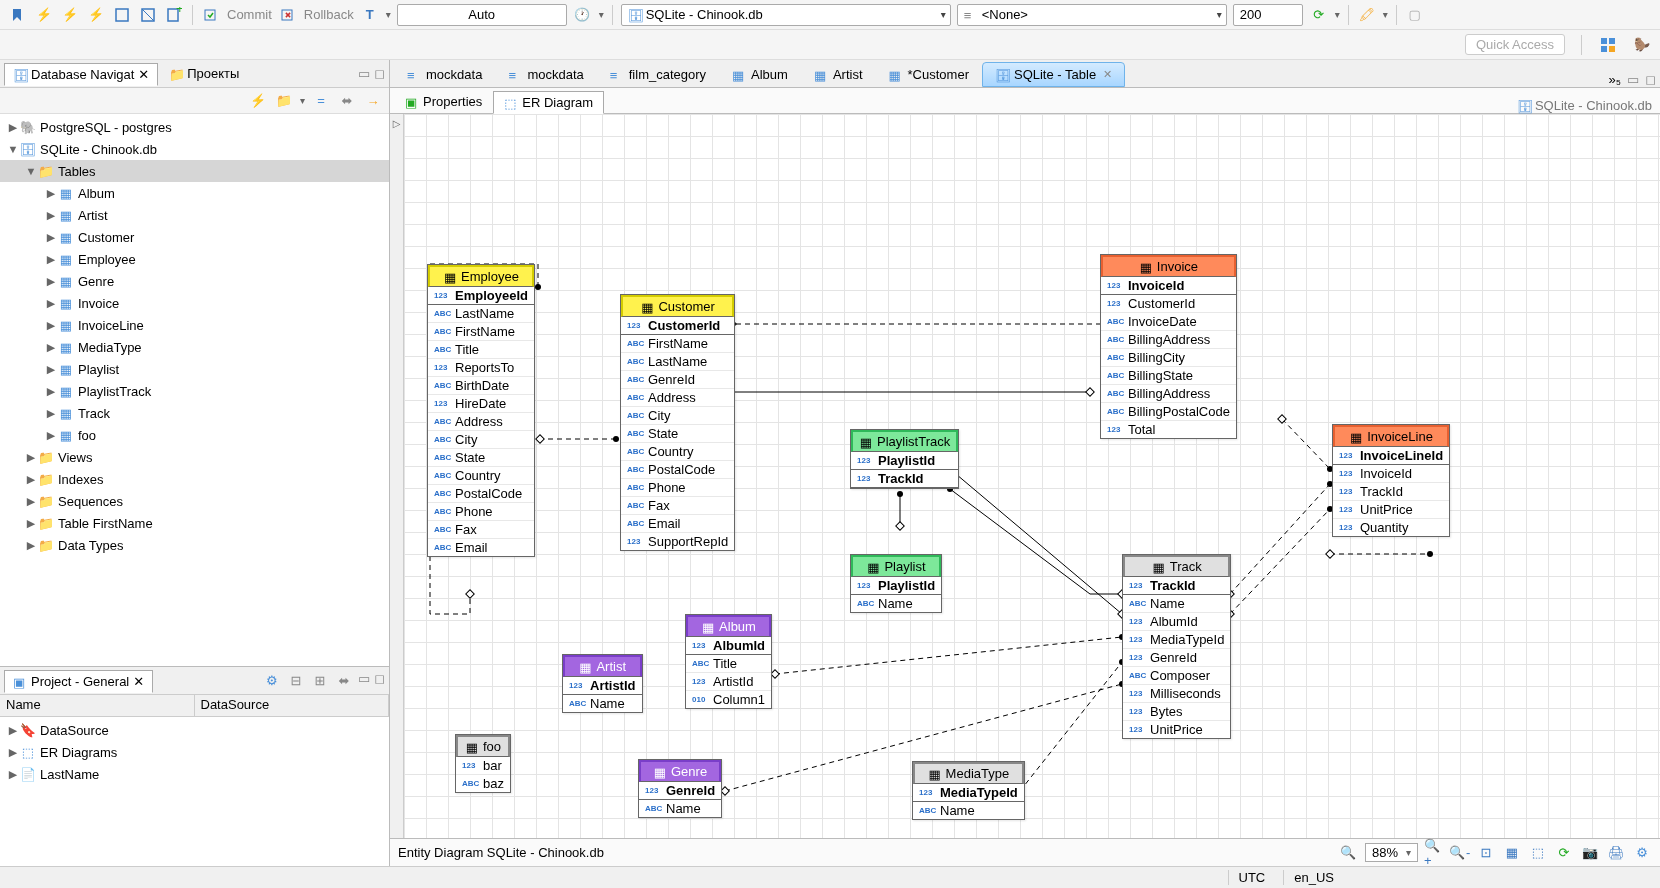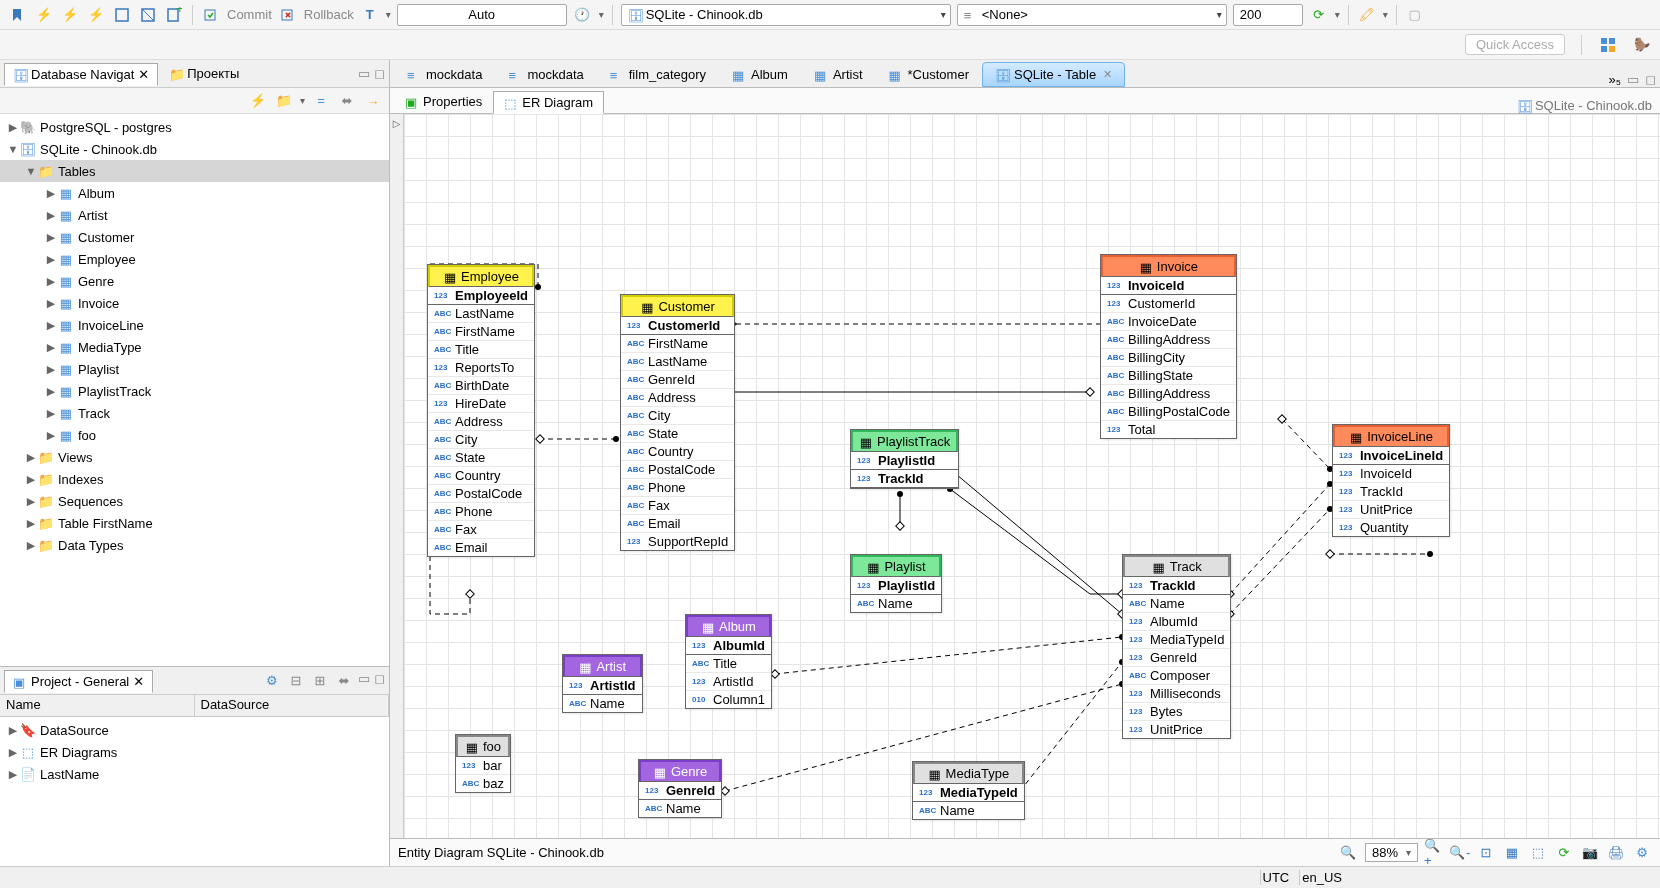--- a/index.html
+++ b/index.html
@@ -50,21 +50,21 @@
 .type-badge { font-size: 8px; color: #2a6fc9; font-weight: bold; width: 18px; }
 .hdr-yellow { background: #fff24d; border: 2px solid #d4cc00; }
 .hdr-orange { background: #ff8a5b; border: 2px solid #e86030; }
 .hdr-green { background: #7de89a; border: 2px solid #2fb95a; }
 .hdr-purple { background: #a366e0; border: 2px solid #7a3ec9; color:#fff;}
 .hdr-grey { background: #e0e0e0; border: 2px solid #888; }
 .diagram-footer { height: 28px; border-top: 1px solid #bbb; background: #fafafa; display: flex; align-items: center; padding: 0 8px; gap: 6px; }
 .diagram-footer .spacer { flex: 1; }
 .zoom-box { border: 1px solid #aaa; padding: 1px 6px; background: #fff; display: flex; align-items: center; gap: 8px; }
 .statusbar { height: 22px; background: #f0f0f0; border-top: 1px solid #ccc; display: flex; align-items: center; justify-content: flex-end; padding: 0 8px; gap: 8px; }
-.statusbar .cell { border-left: 1px solid #ccc; padding: 0 2px; }
+.statusbar .cell { border-left: 1px solid #ccc; padding: 0 10px; }
 svg.conn { position: absolute; inset: 0; width: 100%; height: 100%; pointer-events: none; }
 .mini-icon { width:14px; height:14px; display:inline-block;}
 .folder-ico { color:#f5a623;}
 .table-ico { color:#4a90d9;}
 .db-ico { color:#4a90d9;}
 </style>
 </head>
 <body>
 
 <div class="toolbar-top">

